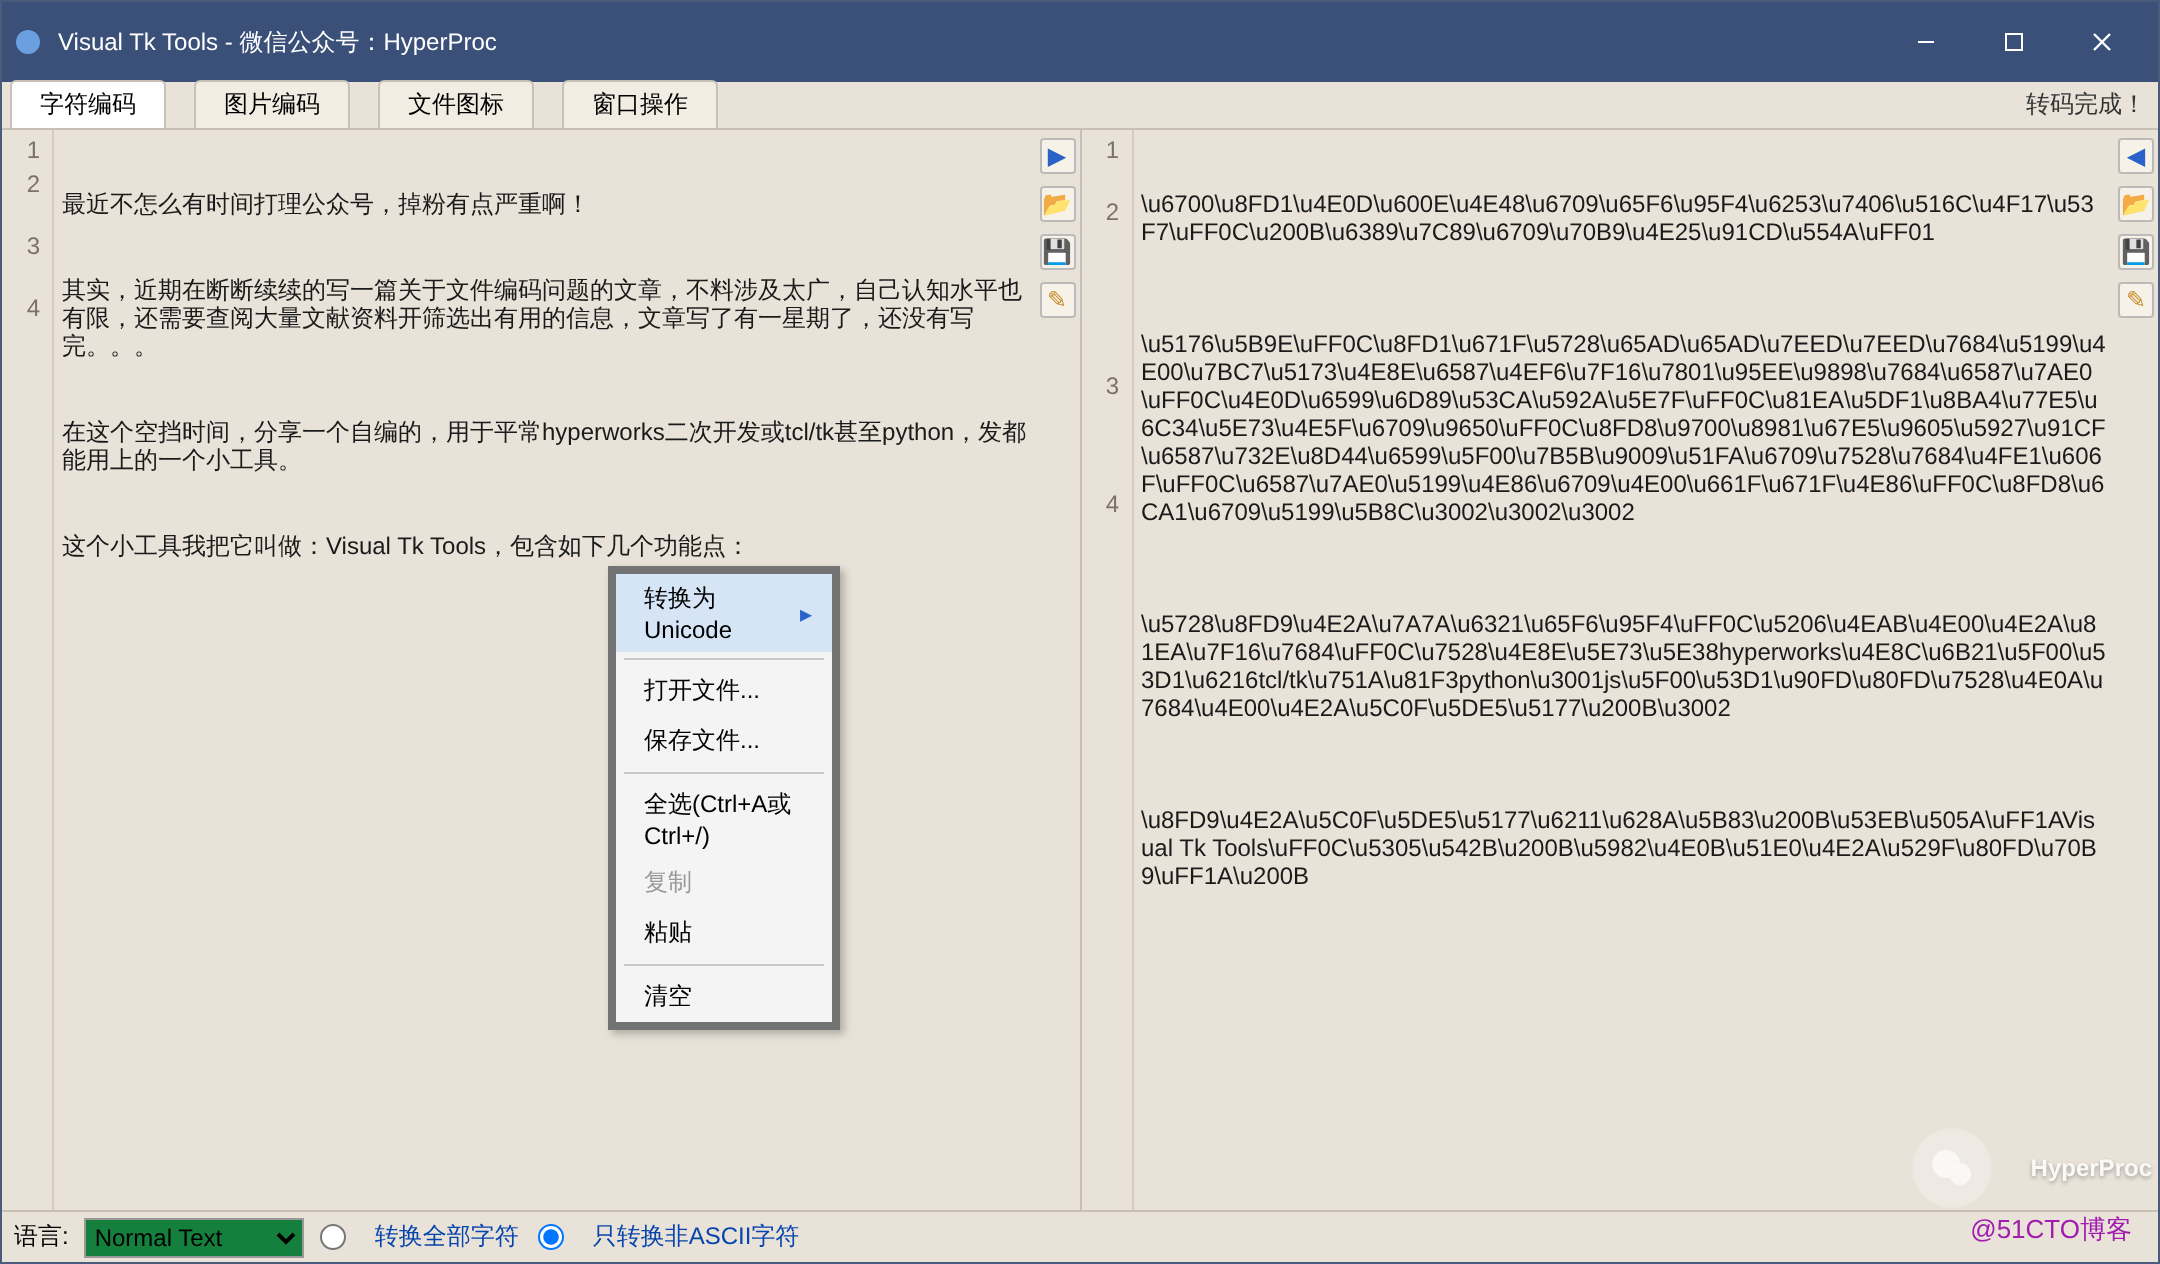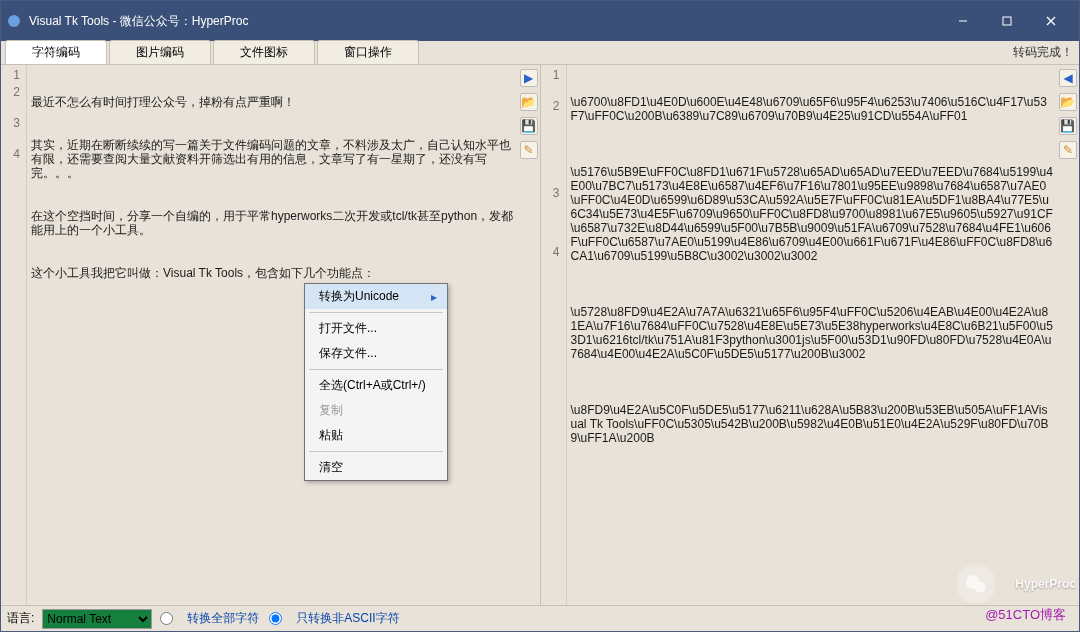--- a/index.html
+++ b/index.html
@@ -6,21 +6,21 @@
 html, body { width: 1080px; height: 632px; overflow: hidden; }
 
 .window { width: 1080px; height: 632px; display: flex; flex-direction: column; background: #e8e2d8; border: 1px solid #4a5a7a; }
 
 .titlebar { height: 40px; background: #3a5078; color: #fff; display: flex; align-items: center; padding: 0 6px; }
 .titlebar .icon { width: 16px; height: 16px; margin-right: 6px; display: inline-flex; align-items: center; }
 .titlebar .title { flex: 1; font-size: 12px; }
 .titlebar .win-btn { width: 44px; height: 28px; display: flex; align-items: center; justify-content: center; color: #fff; }
 
 .tabs { height: 24px; background: #e8e2d8; border-bottom: 1px solid #c8c0b4; display: flex; align-items: flex-end; padding-left: 4px; position: relative; }
-.tabs .tab { padding: 3px 26px; border: 1px solid #c8c0b4; border-bottom: none; background: #f2ede3; margin-right: 2px; border-radius: 3px 3px 0 0; cursor: pointer; }
+.tabs .tab { padding: 3px 14px; border: 1px solid #c8c0b4; border-bottom: none; background: #f2ede3; margin-right: 14px; border-radius: 3px 3px 0 0; cursor: pointer; }
 .tabs .tab.active { background: #fff; }
 
 .status-right { position: absolute; right: 6px; top: 3px; color: #333; }
 
 .content { flex: 1; display: flex; overflow: hidden; }
 
 .pane { flex: 1; display: flex; overflow: hidden; background: #e8e2d8; position: relative; }
 .pane + .pane { border-left: 1px solid #c8c0b4; }
 
 .gutter { width: 26px; background: #e8e2d8; border-right: 1px solid #d4cdc0; padding-top: 2px; color: #7a7365; text-align: right; }
@@ -32,21 +32,21 @@
 
 .side-icons { width: 22px; display: flex; flex-direction: column; align-items: center; padding-top: 4px; gap: 6px; }
 .side-icons .ico { width: 18px; height: 18px; border: 1px solid #bbb; border-radius: 2px; display:flex; align-items:center; justify-content:center; background:#f6f2e8; cursor:pointer; }
 
 .bottom { height: 26px; background: #e8e2d8; border-top: 1px solid #c8c0b4; display: flex; align-items: center; padding: 0 6px; gap: 8px; }
 .bottom select { height: 20px; font-size: 12px; min-width: 110px; background: #15803d; border: 1px solid #999; }
 .radio-group { display: flex; align-items: center; gap: 10px; }
 .radio-group label { display: flex; align-items: center; gap: 14px; cursor: pointer; }
 .radio-group .blue { color: #0645ad; }
 
-.ctx-menu { position: absolute; left: 303px; top: 218px; width: 144px; background: #f4f4f4; border: 1px solid #737373; box-shadow: 2px 2px 4px rgba(0,0,0,0.25); z-index: 10; }
+.ctx-menu { position: absolute; left: 303px; top: 218px; width: 116px; background: #f4f4f4; border: 4px solid #737373; box-shadow: 2px 2px 4px rgba(0,0,0,0.25); z-index: 10; }
 .ctx-menu .item { padding: 4px 10px 4px 14px; cursor: pointer; display:flex; justify-content:space-between; align-items:center; }
 .ctx-menu .item.disabled { color: #999; cursor: default; }
 .ctx-menu .item.highlight { background: #d6e5f5; }
 .ctx-menu .sep { height: 1px; background: #c8c8c8; margin: 3px 4px; }
 
 .watermark { position: absolute; right: 4px; bottom: 28px; color: #fff; opacity: 0.8; font-size: 24px; font-weight: bold; display:flex; align-items:center; gap:19px; pointer-events:none; text-shadow: 0 1px 2px rgba(0,0,0,0.4); }
 .watermark .bubble { width:40px; height:40px; border-radius:50%; background:rgba(255,255,255,0.3); display:flex; align-items:center; justify-content:center; }
 .watermark2 { position:absolute; right:14px; bottom:8px; color:#a21caf; font-size:13px; pointer-events:none; }
 </style>
 </head>

